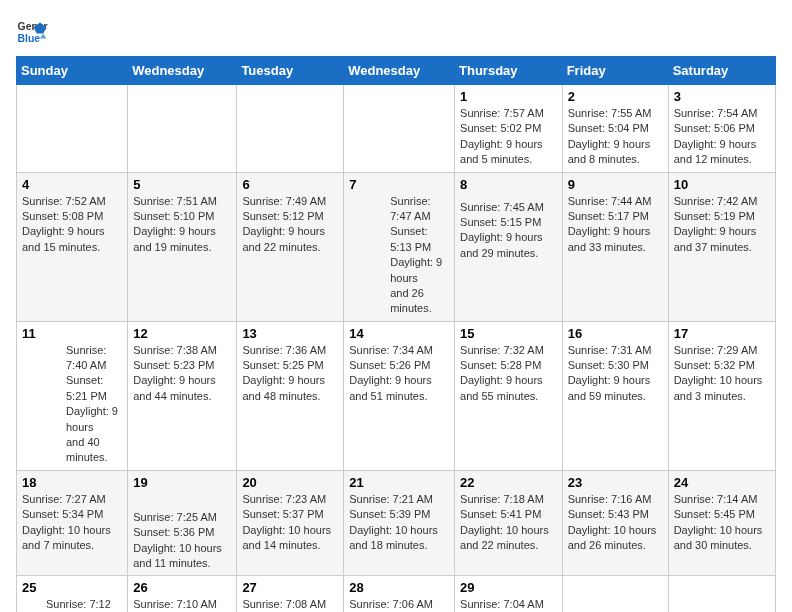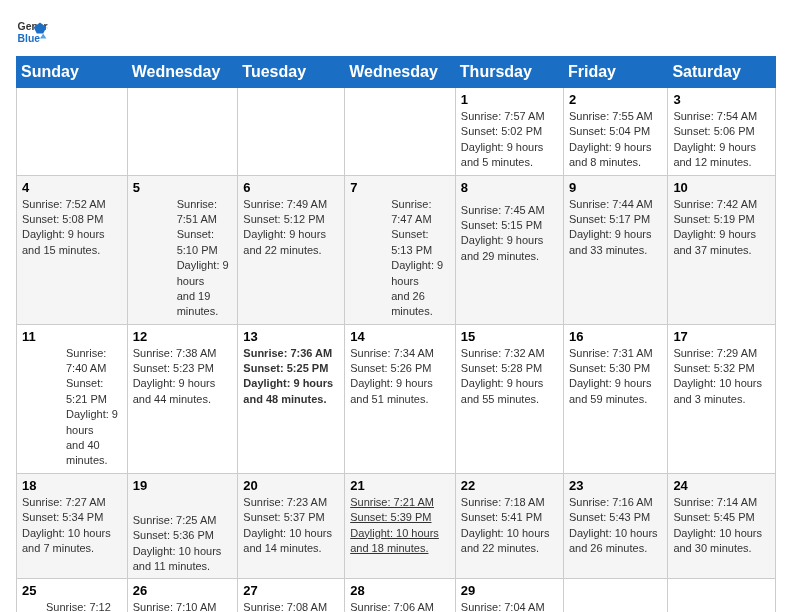--- a/index.html
+++ b/index.html
@@ -39,21 +39,21 @@
       color: #333;
     }
     .calendar {
       width: 100%;
       border-collapse: collapse;
       font-size: 11px;
     }
     .calendar thead th {
       background: #1a6fc4;
       color: #fff;
-      font-size: 16px;
+      font-size: 13px;
       font-weight: bold;
       padding: 6px 4px;
       border: 1px solid #1a6fc4;
       text-align: left;
     }
     .calendar tbody td {
       border: 1px solid #ccc;
       vertical-align: top;
       padding: 4px 5px;
       width: 113px;
@@ -139,21 +139,21 @@
       <tr>
         <td>
           <span class="day-num">4</span>
           <div class="day-info" style="white-space: pre-line;">Sunrise: 7:52 AM
 Sunset: 5:08 PM
 Daylight: 9 hours
 and 15 minutes.</div>
         </td>
         <td>
           <span class="day-num">5</span>
-          <div class="day-info" style="white-space: pre-line; margin-left: 44px;">Sunrise: 7:51 AM
+          <div class="day-info" style="white-space: pre-line;">Sunrise: 7:51 AM
 Sunset: 5:10 PM
 Daylight: 9 hours
 and 19 minutes.</div>
         </td>
         <td>
           <span class="day-num">6</span>
           <div class="day-info" style="white-space: pre-line;">Sunrise: 7:49 AM
 Sunset: 5:12 PM
 Daylight: 9 hours
 and 22 minutes.</div>
@@ -197,21 +197,21 @@
         </td>
         <td>
           <span class="day-num">12</span>
           <div class="day-info" style="white-space: pre-line;">Sunrise: 7:38 AM
 Sunset: 5:23 PM
 Daylight: 9 hours
 and 44 minutes.</div>
         </td>
         <td>
           <span class="day-num">13</span>
-          <div class="day-info" style="white-space: pre-line; font-weight: bold;">Sunrise: 7:36 AM
+          <div class="day-info" style="white-space: pre-line;">Sunrise: 7:36 AM
 Sunset: 5:25 PM
 Daylight: 9 hours
 and 48 minutes.</div>
         </td>
         <td>
           <span class="day-num">14</span>
           <div class="day-info" style="white-space: pre-line;">Sunrise: 7:34 AM
 Sunset: 5:26 PM
 Daylight: 9 hours
 and 51 minutes.</div>
@@ -255,21 +255,21 @@
         </td>
         <td>
           <span class="day-num">20</span>
           <div class="day-info" style="white-space: pre-line;">Sunrise: 7:23 AM
 Sunset: 5:37 PM
 Daylight: 10 hours
 and 14 minutes.</div>
         </td>
         <td>
           <span class="day-num">21</span>
-          <div class="day-info" style="white-space: pre-line; text-decoration: underline;">Sunrise: 7:21 AM
+          <div class="day-info" style="white-space: pre-line;">Sunrise: 7:21 AM
 Sunset: 5:39 PM
 Daylight: 10 hours
 and 18 minutes.</div>
         </td>
         <td>
           <span class="day-num">22</span>
           <div class="day-info" style="white-space: pre-line;">Sunrise: 7:18 AM
 Sunset: 5:41 PM
 Daylight: 10 hours
 and 22 minutes.</div>

